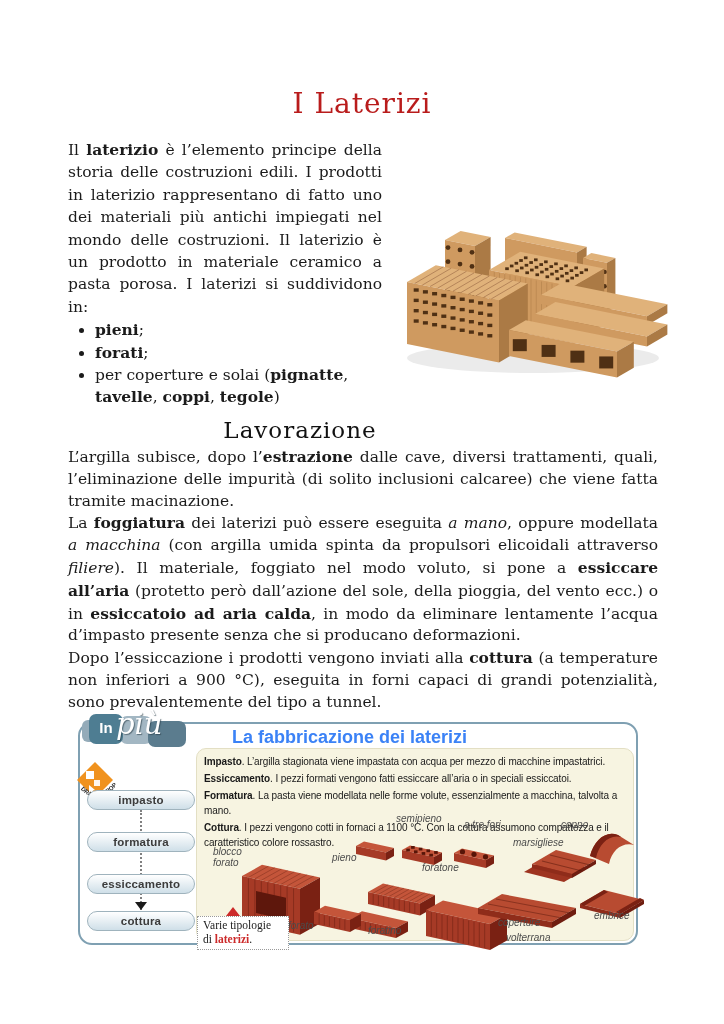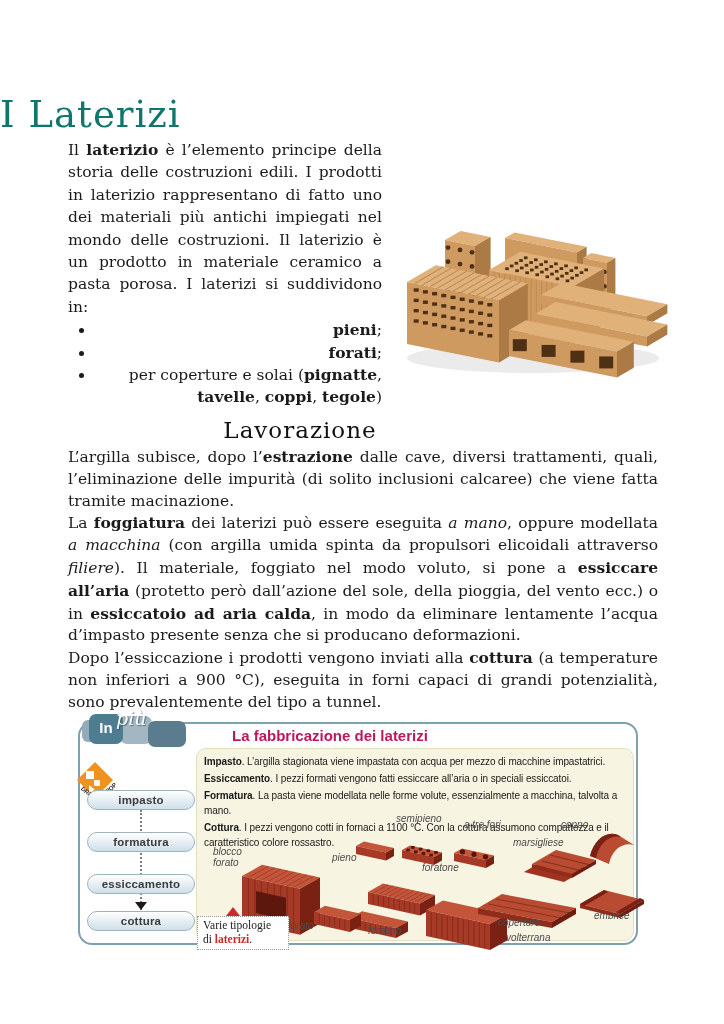--- a/index.html
+++ b/index.html
@@ -1,48 +1,48 @@
 <!DOCTYPE html>
 <html><head>
 <meta charset="utf-8">
 <style>
   html,body{margin:0;padding:0;background:#ffffff;}
   #page{position:relative;width:724px;height:1024px;background:#fff;overflow:hidden;
         font-family:"DejaVu Serif","Liberation Serif",serif;color:#1b1b1b;}
 
-  .doc-title{position:absolute;top:68px;left:0;width:724px;
-             font-size:37px;font-weight:normal;letter-spacing:1px;color:#0f766e;}
+  .doc-title{position:absolute;top:68px;left:0;width:724px;text-align:center;
+             font-size:28px;font-weight:normal;letter-spacing:1px;color:#b91c1c;}
   .sec-title{position:absolute;top:398px;left:0;width:600px;text-align:center;
              font-size:23px;font-weight:normal;letter-spacing:1px;color:#111;}
 
   .intro{position:absolute;left:68px;top:139px;width:314px;font-size:15.5px;
          line-height:22.4px;text-align:justify;}
-  .intro ul{margin:0;padding-left:27px;list-style:disc;text-align:right;}
+  .intro ul{margin:0;padding-left:27px;list-style:disc;text-align:left;}
   .photo{position:absolute;left:393px;top:148px;width:275px;height:230px;}
 
   .bodytext{position:absolute;left:68px;top:446px;width:590px;font-size:15.5px;
             line-height:21.8px;text-align:justify;}
   .bodytext p{margin:0;}
 
   
   .panel{position:absolute;left:78px;top:722px;width:560px;height:223px;
          border:2px solid #7fa0b2;border-radius:14px;background:#fff;box-sizing:border-box;
          font-family:"Liberation Sans","DejaVu Sans",sans-serif;}
-  .panel-title{position:absolute;left:152px;top:3px;font-size:15px;font-weight:bold;color:#be185d;}
+  .panel-title{position:absolute;left:152px;top:3px;font-size:18px;font-weight:bold;color:#3b82f6;}
   .cream{position:absolute;left:116px;top:24px;width:438px;height:193px;
          background:#f7f4e1;border:1px solid #e3dfc4;border-radius:10px;box-sizing:border-box;}
 
   .logo{position:absolute;left:2px;top:-13px;width:110px;height:40px;}
   .logo .b1{position:absolute;left:0;top:9px;width:26px;height:22px;background:#94abb9;border-radius:6px;}
   .logo .b2{position:absolute;left:7px;top:3px;width:34px;height:30px;background:#4e7d92;border-radius:7px;}
   .logo .b3{position:absolute;left:38px;top:5px;width:32px;height:28px;background:#a3b7c3;border-radius:7px;}
   .logo .b4{position:absolute;left:66px;top:10px;width:38px;height:26px;background:#5b7c8e;border-radius:7px;}
   .logo .in{position:absolute;left:9px;top:8px;width:30px;text-align:center;color:#fff;
             font-weight:bold;font-size:15px;font-family:"Liberation Sans",sans-serif;}
-  .logo .piu{position:absolute;left:34px;top:-4px;color:#fff;font-style:italic;font-size:19px;
+  .logo .piu{position:absolute;left:34px;top:-4px;color:#fff;font-style:italic;font-size:29px;
              font-family:"DejaVu Serif",serif;text-shadow:1px 1px 1px rgba(40,60,70,.6);}
 
   .badge{position:absolute;left:-4px;top:34px;width:46px;height:50px;}
 
   .flow-step{position:absolute;left:7px;width:108px;height:20px;border:1px solid #9fb3bd;
              border-radius:10px;background:linear-gradient(#ffffff,#cfdfe8);
              display:flex;align-items:center;justify-content:center;
              font-size:11.5px;font-weight:bold;color:#3c3c3c;letter-spacing:.2px;box-sizing:border-box;}
   .flow-line{position:absolute;left:60px;top:86px;height:100px;border-left:2px dotted #808080;}
   .flow-arrow{position:absolute;left:55px;top:178px;width:0;height:0;

